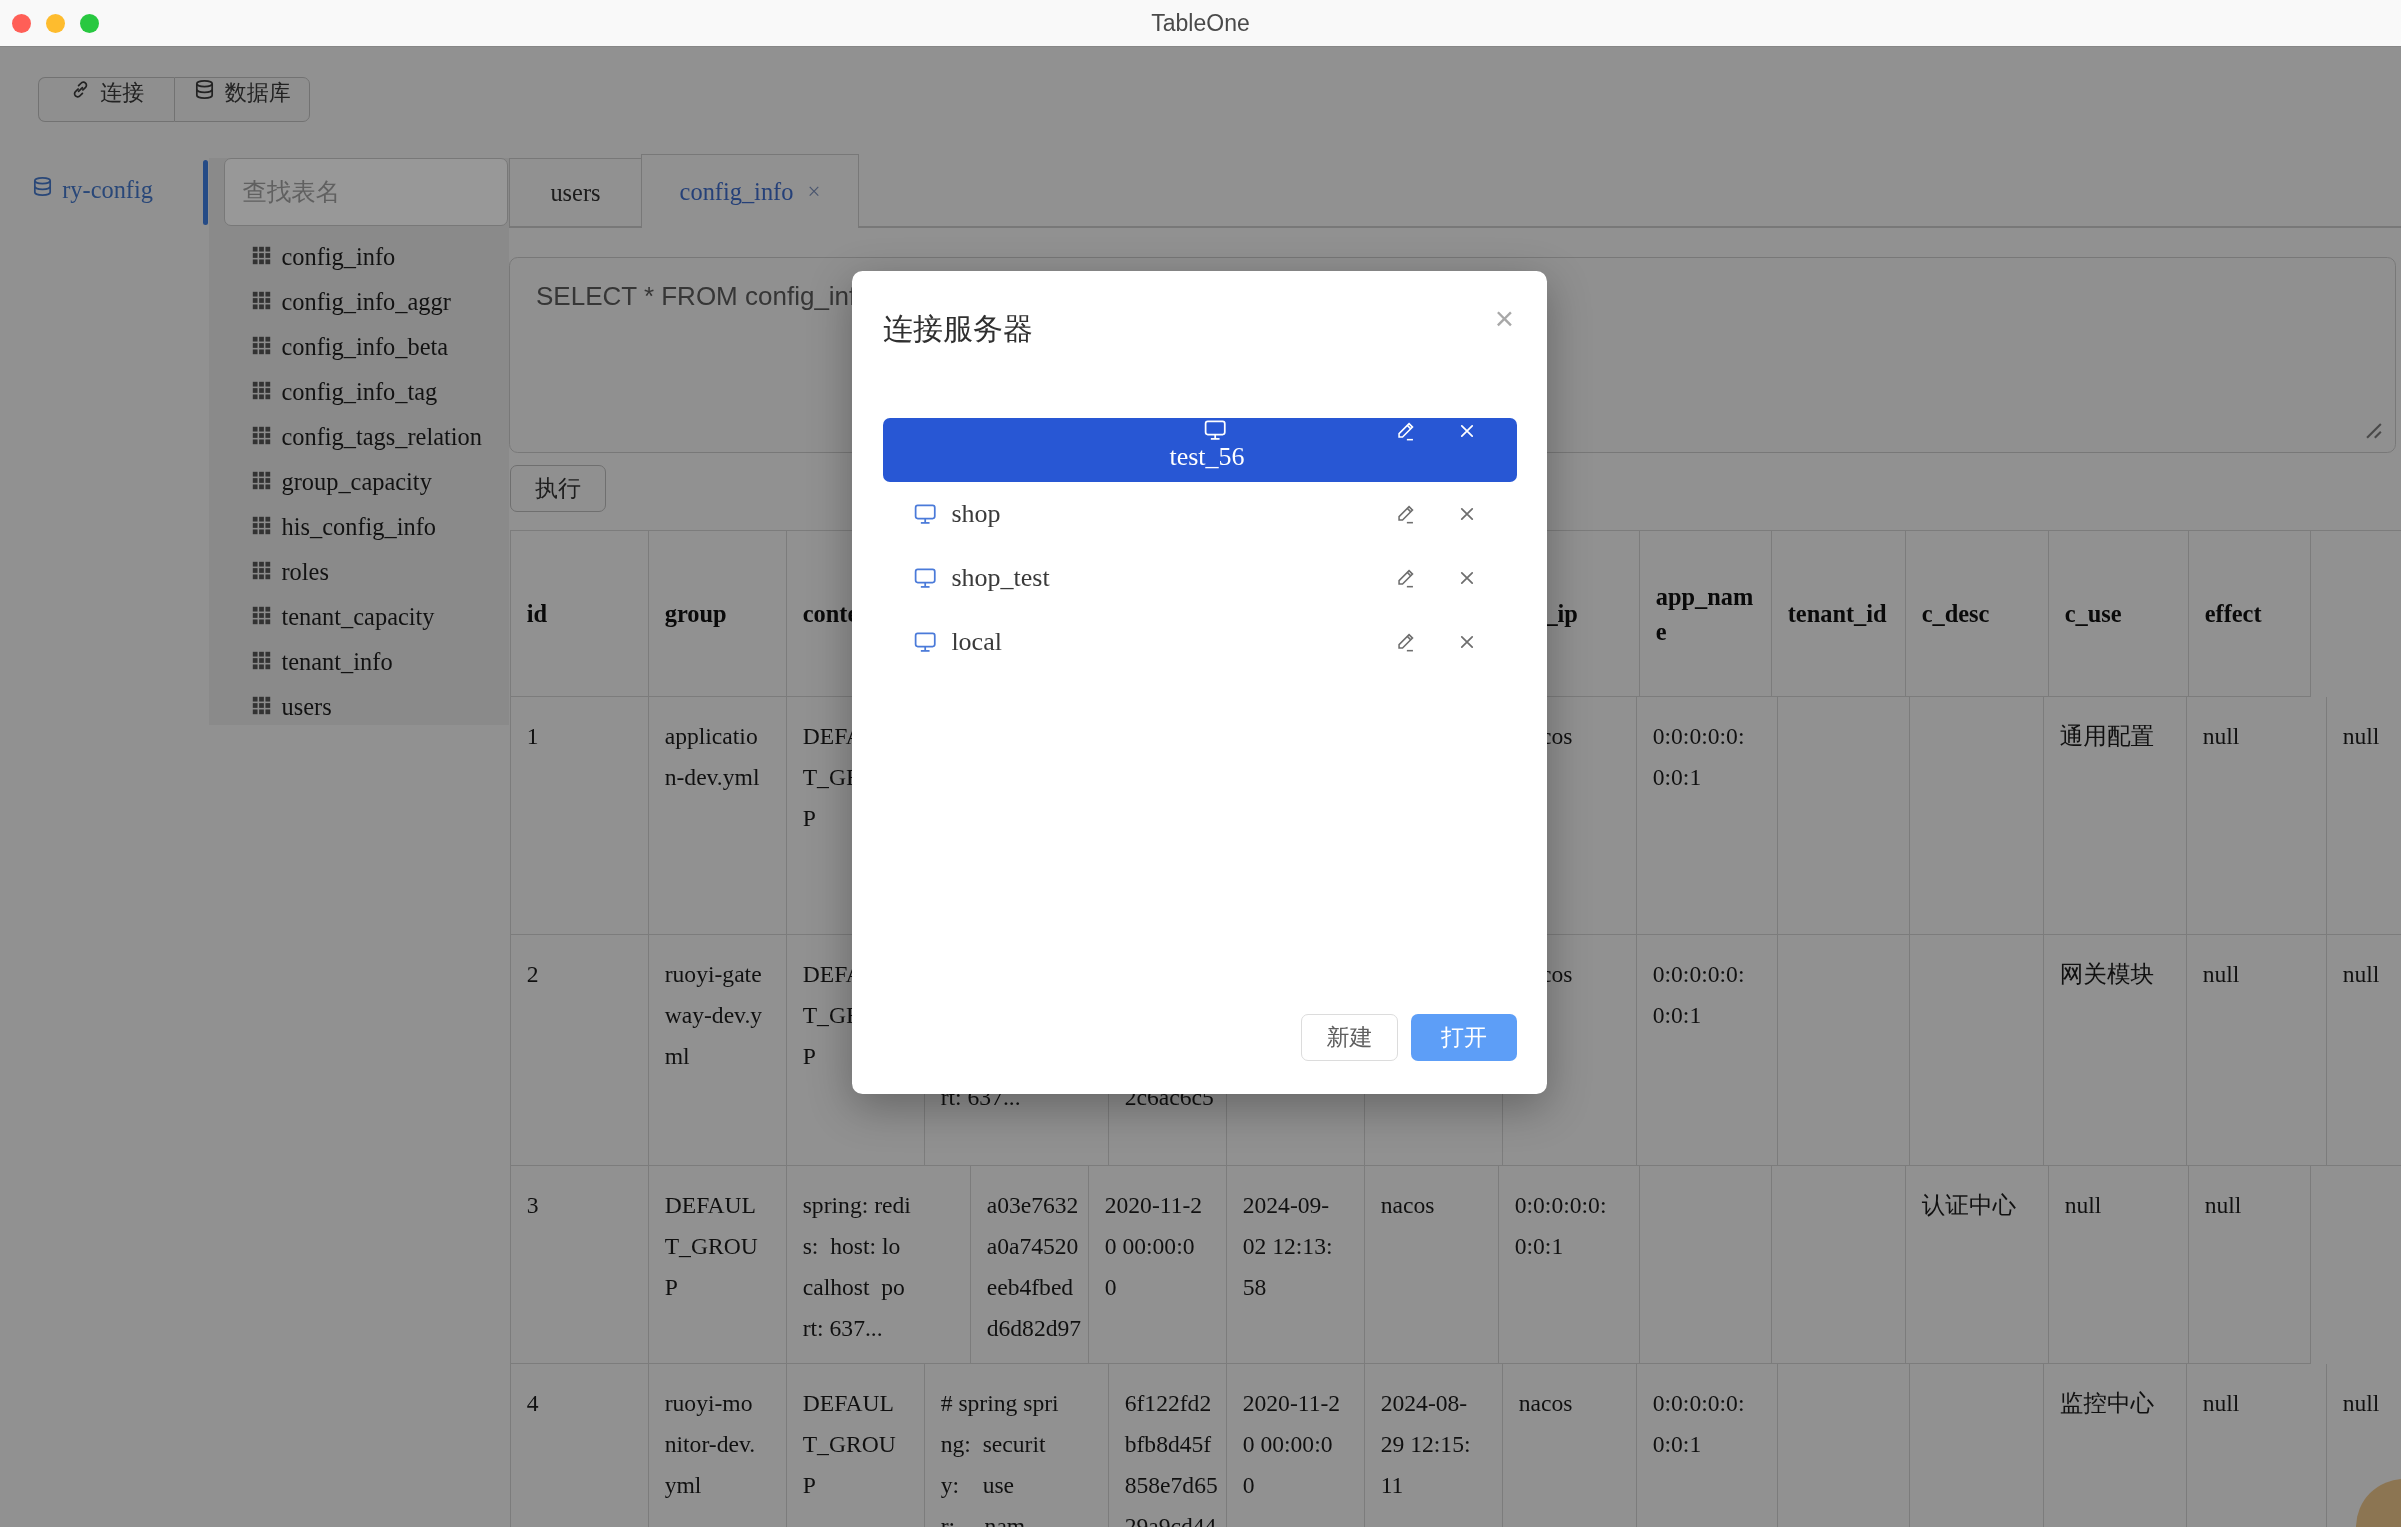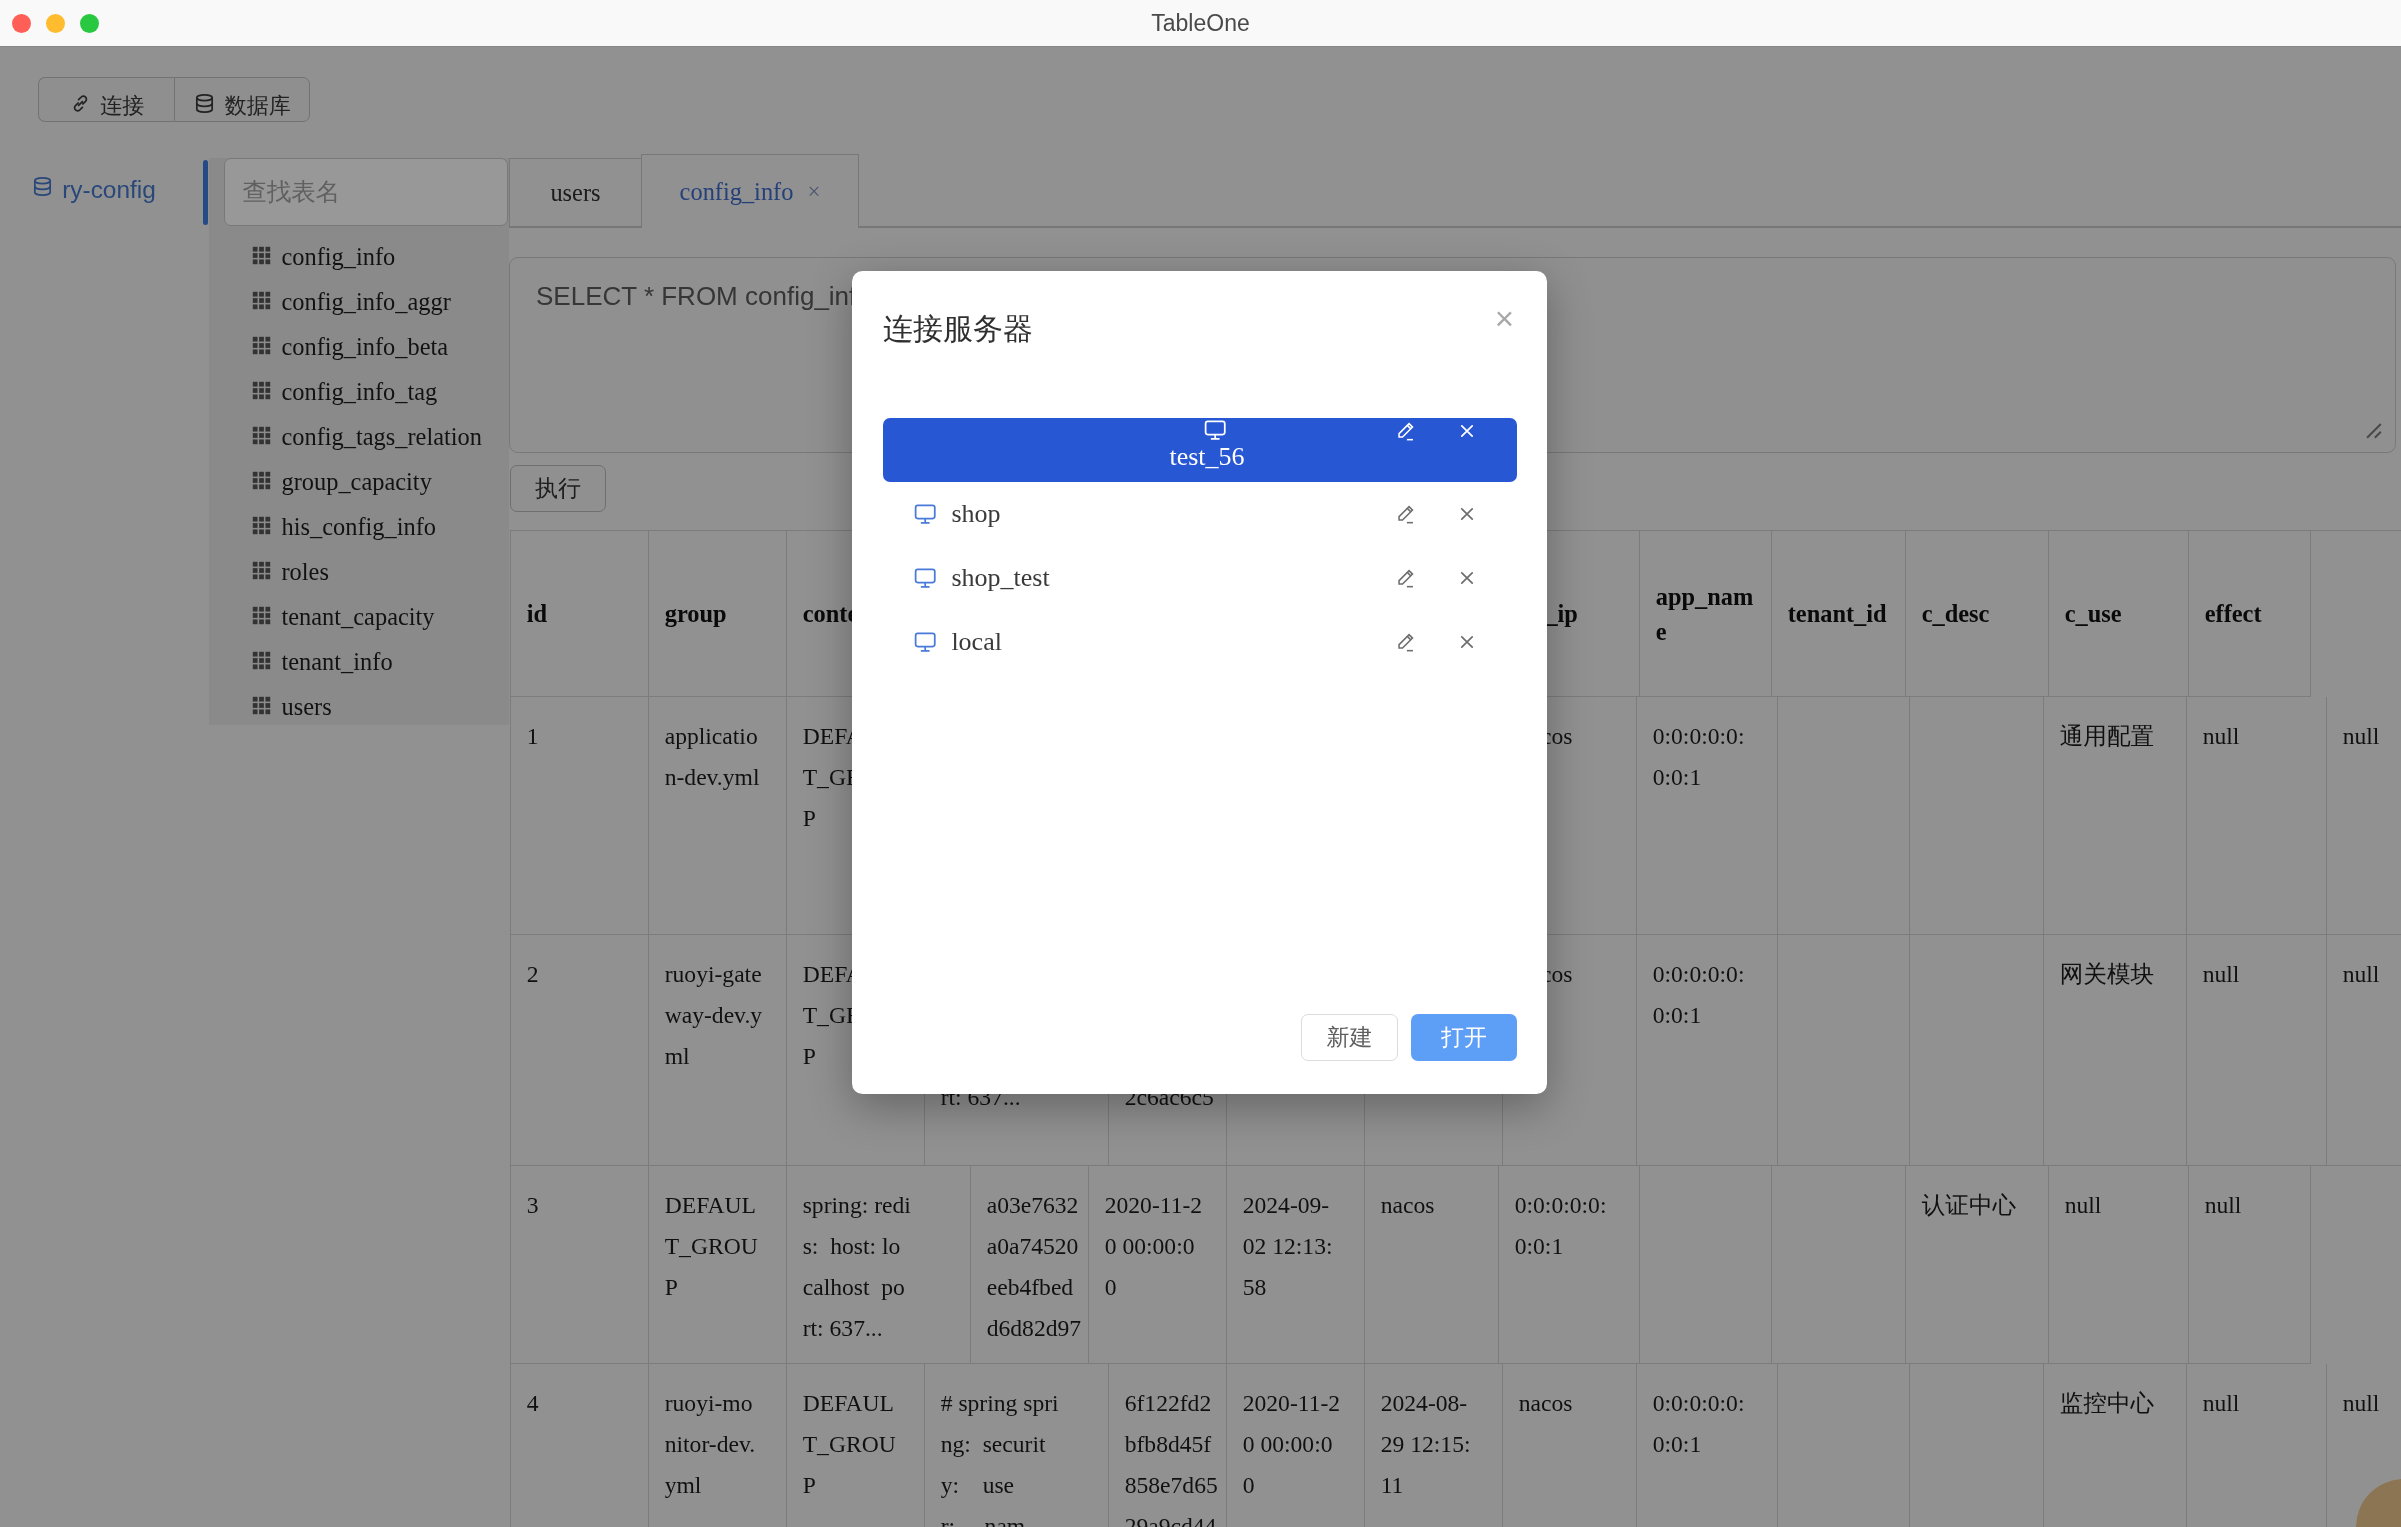--- a/index.html
+++ b/index.html
@@ -1,33 +1,33 @@
 <!DOCTYPE html>
 <html style="font-size:14px"><head>
 <meta charset="utf-8">
 <style>
   html,body{margin:0;padding:0;background:#555;}
   #stage{position:relative;width:2401px;height:1527px;overflow:hidden;
          background:#f2f2f2;font-family:"Liberation Sans",sans-serif;}
-  .serif{font-family:Liberation Sans, sans-serif;}
+  .serif{font-family:Liberation Serif, serif;}
 
   
   #titlebar{position:absolute;left:0;top:0;width:2401px;height:46px;background:#f9f9f9;
             border-bottom:0.9px solid #e2e2e2;z-index:30;}
   .tl{position:absolute;top:14px;width:19px;height:19px;border-radius:50%;}
   #tl-close{left:12.2px;background:#ff5f57;}
   #tl-min{left:46px;background:#febc2e;}
   #tl-zoom{left:80px;background:#28c840;}
   #win-title{position:absolute;left:0;right:0;top:0;height:46px;line-height:46px;text-align:center;
              font-size:23px;font-weight:normal;color:#4a4a4a;}
 
   
   #toolbar{position:absolute;left:38px;top:77px;height:45px;display:flex;z-index:1;}
   .tb-btn{width:136px;height:45px;box-sizing:border-box;border:0.9px solid #bfbfbf;background:#efefef;
-          display:flex;align-items:flex-end;justify-content:center;gap:8.7px;font-size:22px;color:#3a3a3a;}
+          display:flex;align-items:flex-start;justify-content:center;gap:8.7px;font-size:22px;color:#3a3a3a;}
   .tb-btn:first-child{border-radius:7px 0 0 7px;border-right:none;}
   .tb-btn:last-child{border-radius:0 7px 7px 0;}
   .tb-btn svg{width:23px;height:23px;stroke:#3a3a3a;fill:none;stroke-width:1.8;}
 
   
   #sidebar-db{position:absolute;left:30.5px;top:175px;display:flex;align-items:center;gap:8.7px;
               font-size:24.4px;color:#4577c9;}
   #sidebar-db svg{width:23px;height:23px;stroke:#4577c9;fill:none;stroke-width:1.8;}
   #db-indicator{position:absolute;left:203px;top:160px;width:5.2px;height:65px;background:#3f7de0;border-radius:2.6px;}
 

